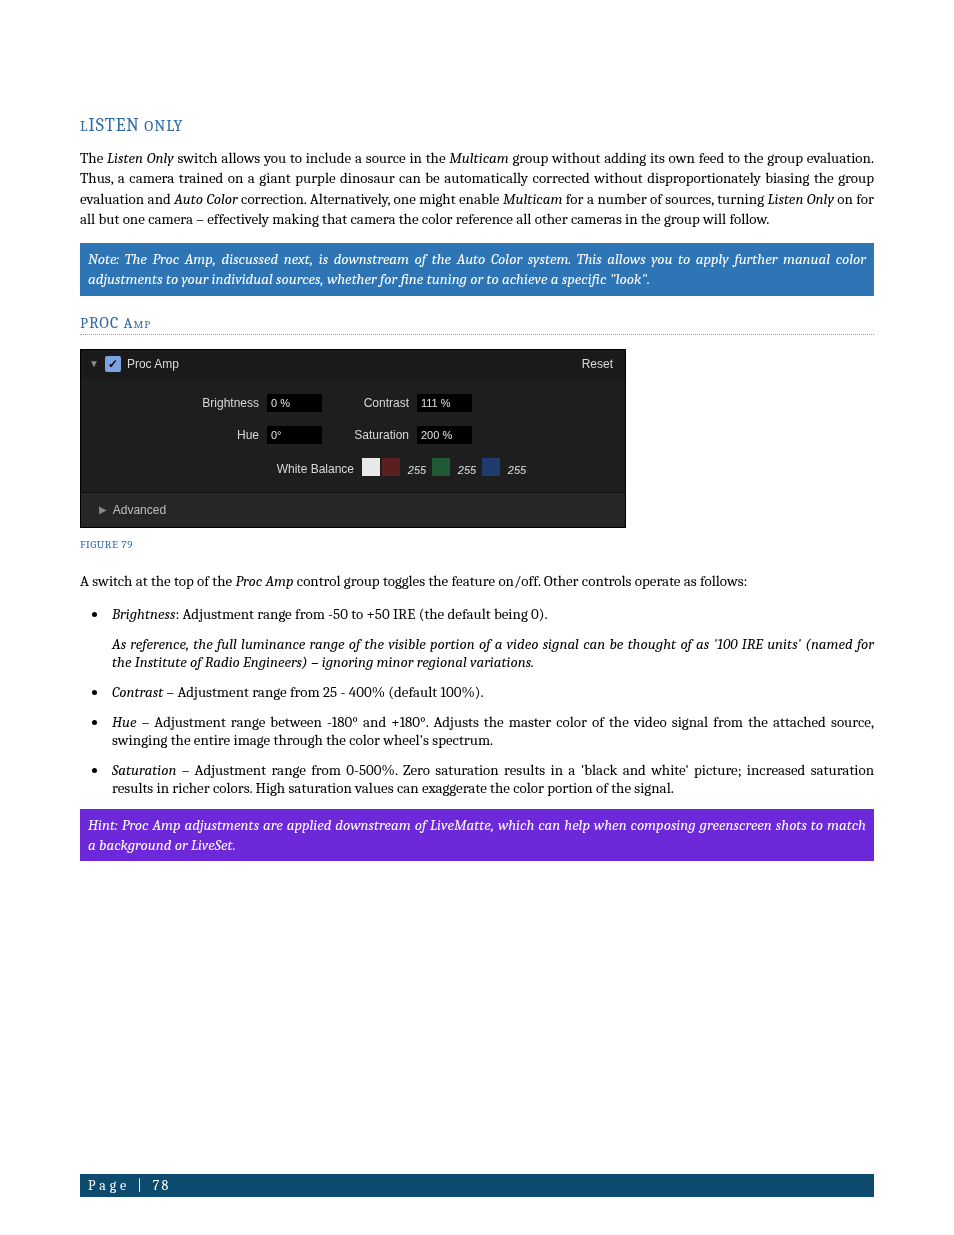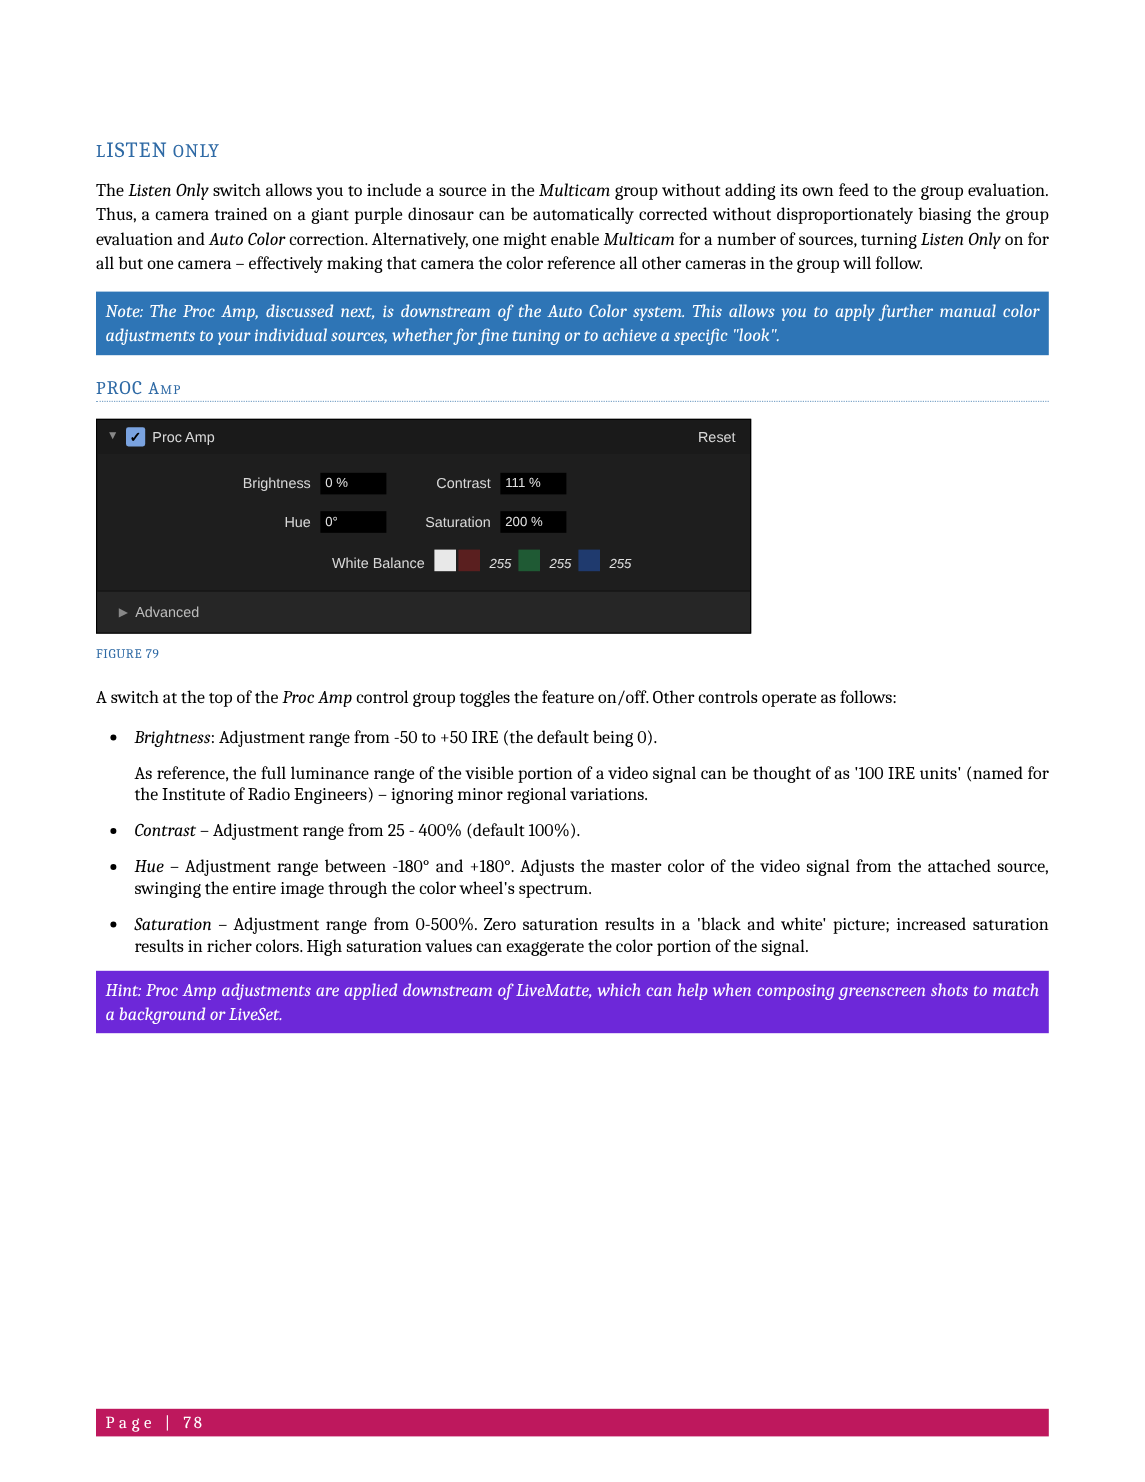--- a/index.html
+++ b/index.html
@@ -167,27 +167,28 @@
     padding-left: 28px;
     margin: 0;
   }
   ul.bul > li {
     margin-bottom: 12px;
     text-align: justify;
     padding-left: 4px;
   }
   ul.bul > li .sub {
     margin-top: 12px;
+    font-style: italic;
   }
   .footer {
     position: absolute;
     left: 80px;
     right: 80px;
     bottom: 38px;
-    background: #be185d;
+    background: #0c4a6e;
     color: #fff;
     padding: 3px 8px;
     font-size: 14px;
     letter-spacing: 4px;
   }
   .footer .pnum { letter-spacing: 2px; }
   em { font-style: italic; }
 </style>
 </head>
 <body>

